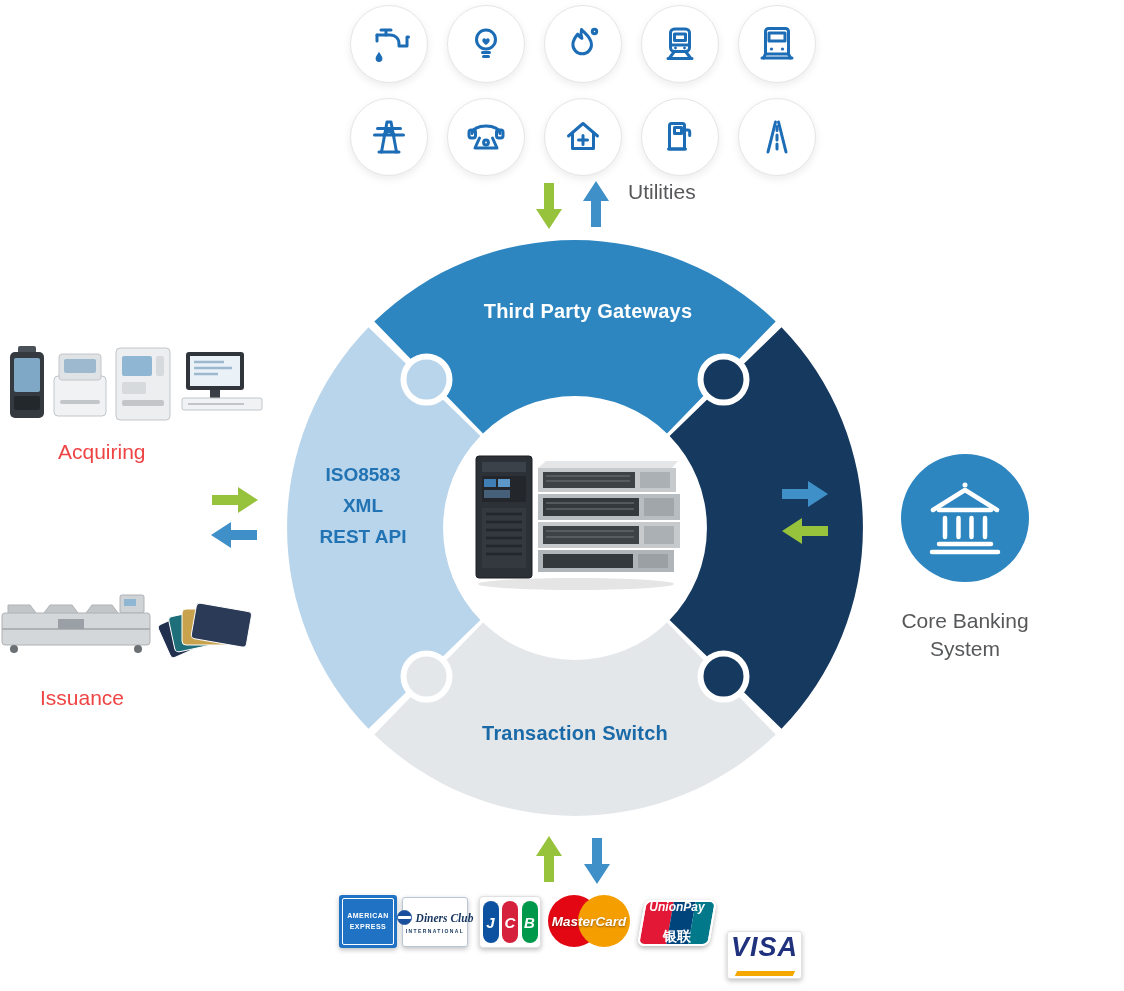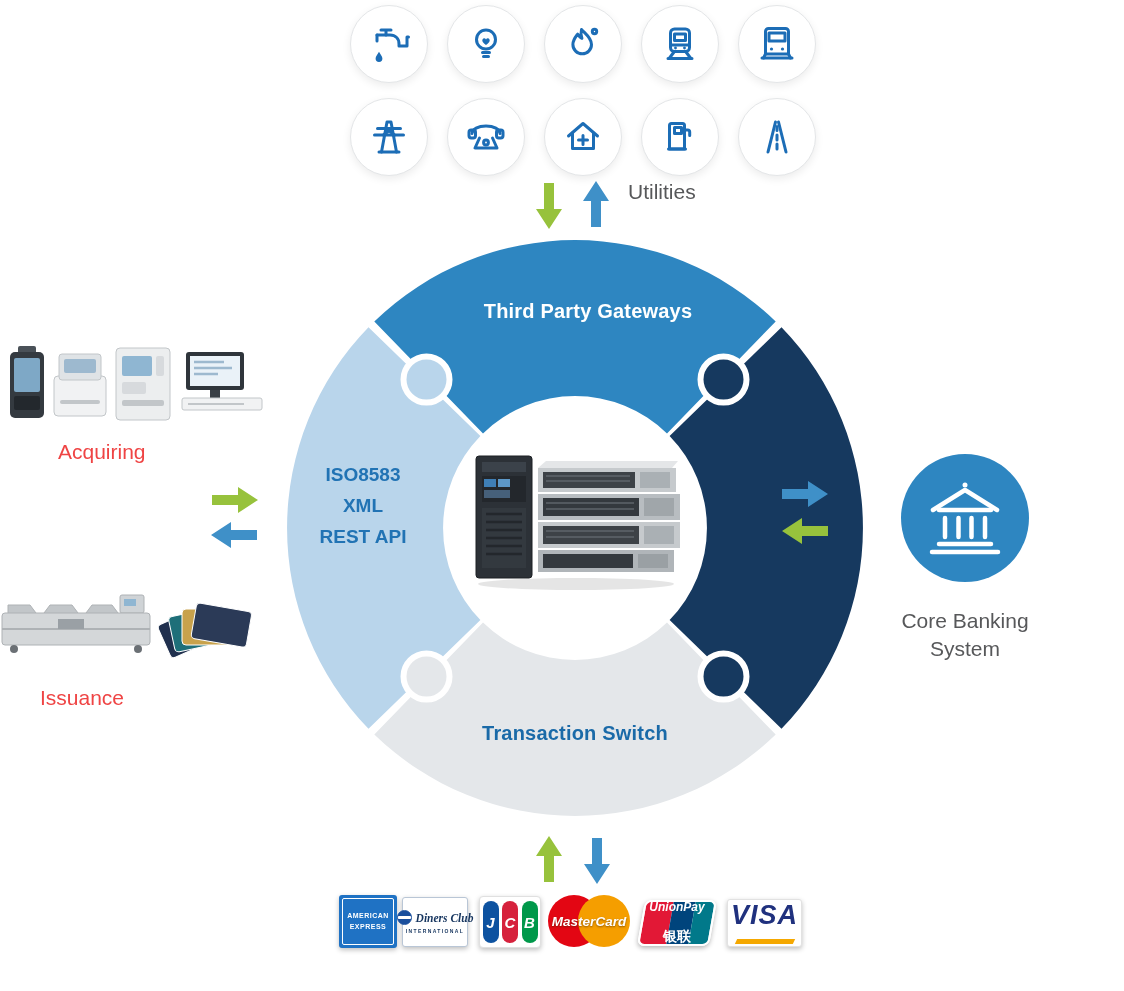--- a/index.html
+++ b/index.html
@@ -61,21 +61,21 @@
   .up { width:72px; height:46px; box-shadow:none; }
   .up-bands { display:flex; width:100%; height:100%; border-radius:7px; overflow:hidden;
     transform:skewX(-10deg); border:2px solid #fff; box-shadow:0 2px 5px rgba(0,0,0,.3); }
   .up-b1 { width:40%; background:#e21836; } .up-b2 { width:32%; background:#00447c; } .up-b3 { width:28%; background:#01798a; }
   .up-text { position:absolute; inset:0; display:flex; flex-direction:column; align-items:center;
     justify-content:space-between; gap:1px; color:#fff; }
   .up-name { font-size:12px; font-weight:700; font-style:italic; }
   .up-cn { font-size:14px; font-weight:700; }
 
   .visa { width:75px; height:48px; background:#fff; border:1px solid #e2e2e2;
-    display:flex; flex-direction:column; align-items:center; justify-content:center; gap:10px; }
+    display:flex; flex-direction:column; align-items:center; justify-content:center; gap:10px;margin-top:32px; }
   .visa-text { color:#20317e; font-weight:800; font-style:italic; font-size:27px; letter-spacing:1px; line-height:27px; }
   .visa-gold { width:58px; height:5px; background:#f5a800; transform:skewX(-25deg); }
 </style>
 </head>
 <body>
 
 <div class="stage">
 
   <div class="icon-circle abs" style="left:350px;top:5px">
     <svg class="uicon" viewBox="0 0 44 44">

